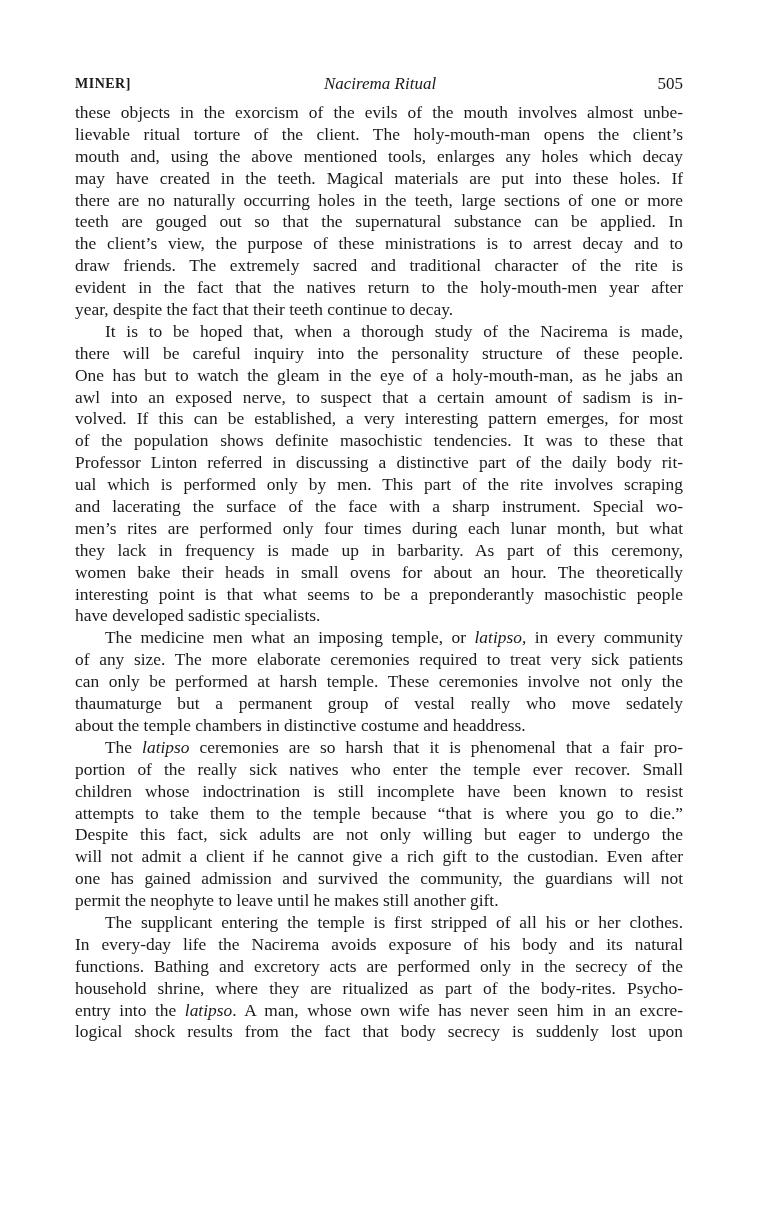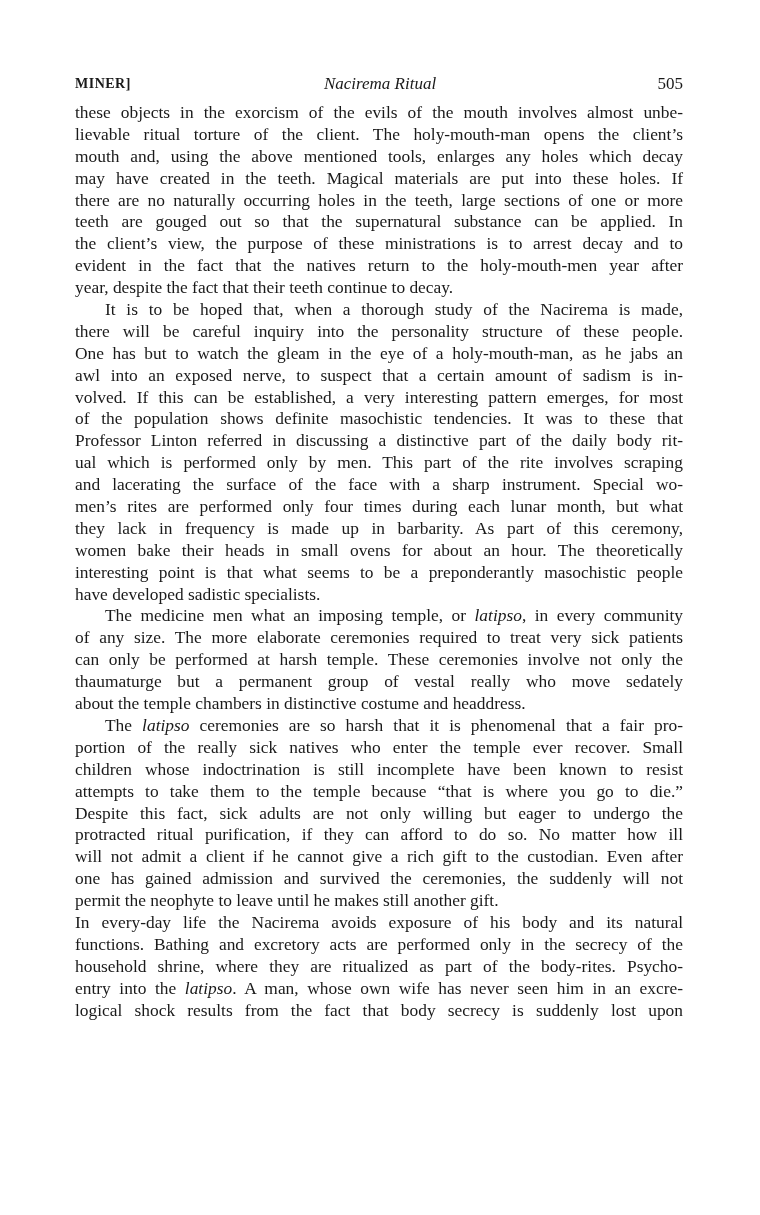--- a/index.html
+++ b/index.html
@@ -83,20 +83,21 @@
     <span class="rh-right">505</span>
   </div>
   <div class="body-text" id="body-text">
       <span class="line">these objects in the exorcism of the evils of the mouth involves almost unbe-</span>
       <span class="line">lievable ritual torture of the client. The holy-mouth-man opens the client’s</span>
       <span class="line">mouth and, using the above mentioned tools, enlarges any holes which decay</span>
       <span class="line">may have created in the teeth. Magical materials are put into these holes. If</span>
       <span class="line">there are no naturally occurring holes in the teeth, large sections of one or more</span>
       <span class="line">teeth are gouged out so that the supernatural substance can be applied. In</span>
       <span class="line">the client’s view, the purpose of these ministrations is to arrest decay and to</span>
+      <span class="line">draw friends. The extremely sacred and traditional character of the rite is</span>
       <span class="line">evident in the fact that the natives return to the holy-mouth-men year after</span>
       <span class="line last">year, despite the fact that their teeth continue to decay.</span>
       <span class="line indent">It is to be hoped that, when a thorough study of the Nacirema is made,</span>
       <span class="line">there will be careful inquiry into the personality structure of these people.</span>
       <span class="line">One has but to watch the gleam in the eye of a holy-mouth-man, as he jabs an</span>
       <span class="line">awl into an exposed nerve, to suspect that a certain amount of sadism is in-</span>
       <span class="line">volved. If this can be established, a very interesting pattern emerges, for most</span>
       <span class="line">of the population shows definite masochistic tendencies. It was to these that</span>
       <span class="line">Professor Linton referred in discussing a distinctive part of the daily body rit-</span>
       <span class="line">ual which is performed only by men. This part of the rite involves scraping</span>
@@ -109,23 +110,23 @@
       <span class="line indent"><span>The medicine men what an imposing temple, or </span><i>latipso</i><span>, in every community</span></span>
       <span class="line">of any size. The more elaborate ceremonies required to treat very sick patients</span>
       <span class="line">can only be performed at harsh temple. These ceremonies involve not only the</span>
       <span class="line">thaumaturge but a permanent group of vestal really who move sedately</span>
       <span class="line last">about the temple chambers in distinctive costume and headdress.</span>
       <span class="line indent"><span>The </span><i>latipso</i><span> ceremonies are so harsh that it is phenomenal that a fair pro-</span></span>
       <span class="line">portion of the really sick natives who enter the temple ever recover. Small</span>
       <span class="line">children whose indoctrination is still incomplete have been known to resist</span>
       <span class="line">attempts to take them to the temple because “that is where you go to die.”</span>
       <span class="line">Despite this fact, sick adults are not only willing but eager to undergo the</span>
-      <span class="line">protracted ritual purification, if they can afford to do so. No matter how ill</span>
       <span class="line">will not admit a client if he cannot give a rich gift to the custodian. Even after</span>
-      <span class="line">one has gained admission and survived the ceremonies, the suddenly will not</span>
+      <span class="line">one has gained admission and survived the community, the guardians will not</span>
       <span class="line last">permit the neophyte to leave until he makes still another gift.</span>
+      <span class="line indent">The supplicant entering the temple is first stripped of all his or her clothes.</span>
       <span class="line">In every-day life the Nacirema avoids exposure of his body and its natural</span>
       <span class="line">functions. Bathing and excretory acts are performed only in the secrecy of the</span>
       <span class="line">household shrine, where they are ritualized as part of the body-rites. Psycho-</span>
       <span class="line"><span>entry into the </span><i>latipso</i><span>. A man, whose own wife has never seen him in an excre-</span></span>
       <span class="line">logical shock results from the fact that body secrecy is suddenly lost upon</span>
     </div>
 </div>
 
 </body></html>

